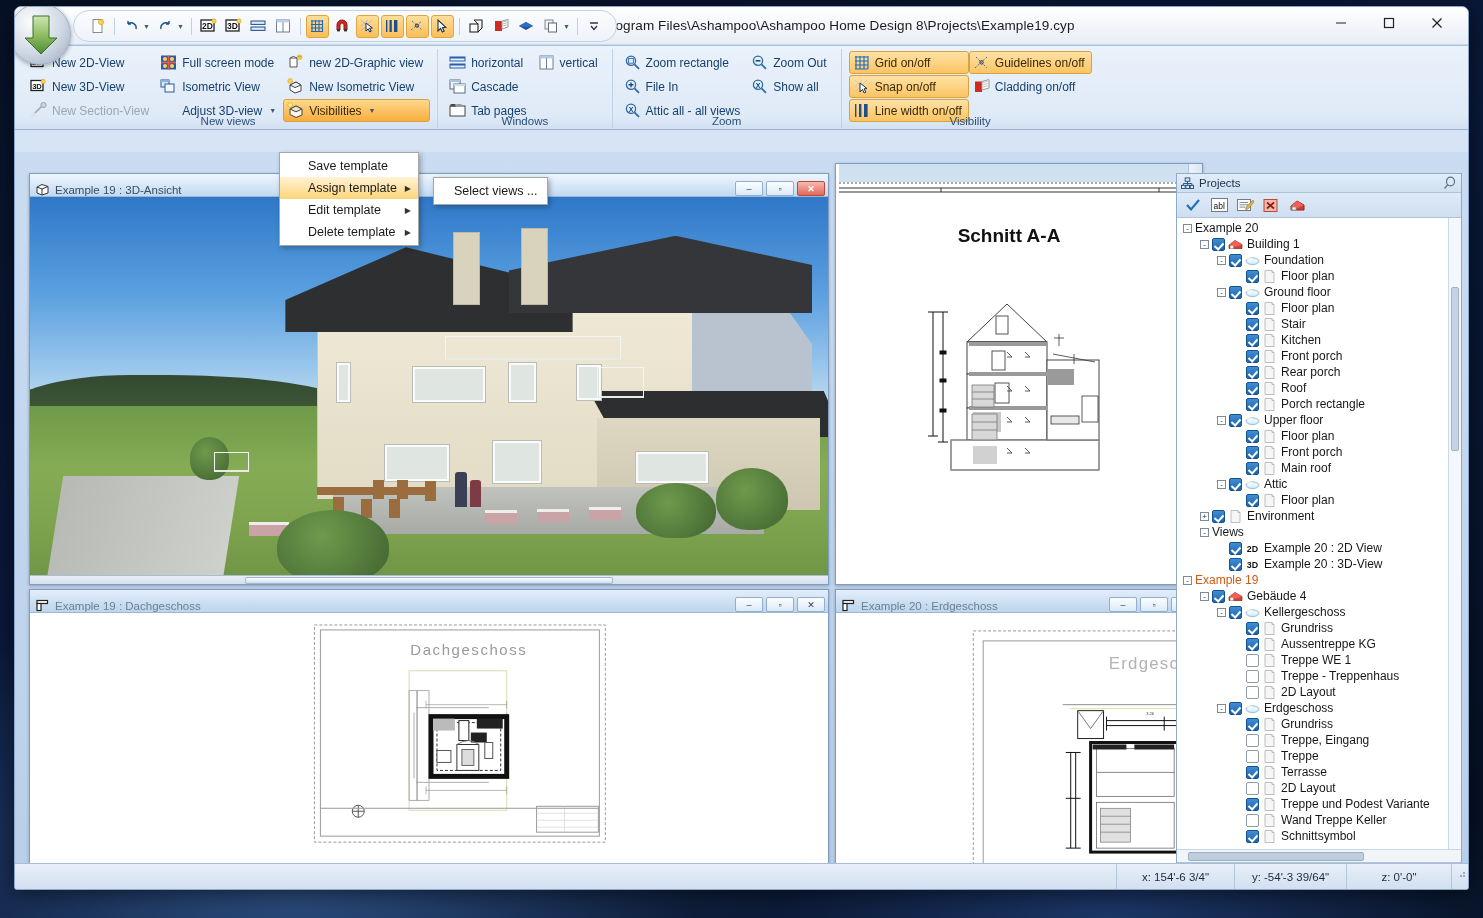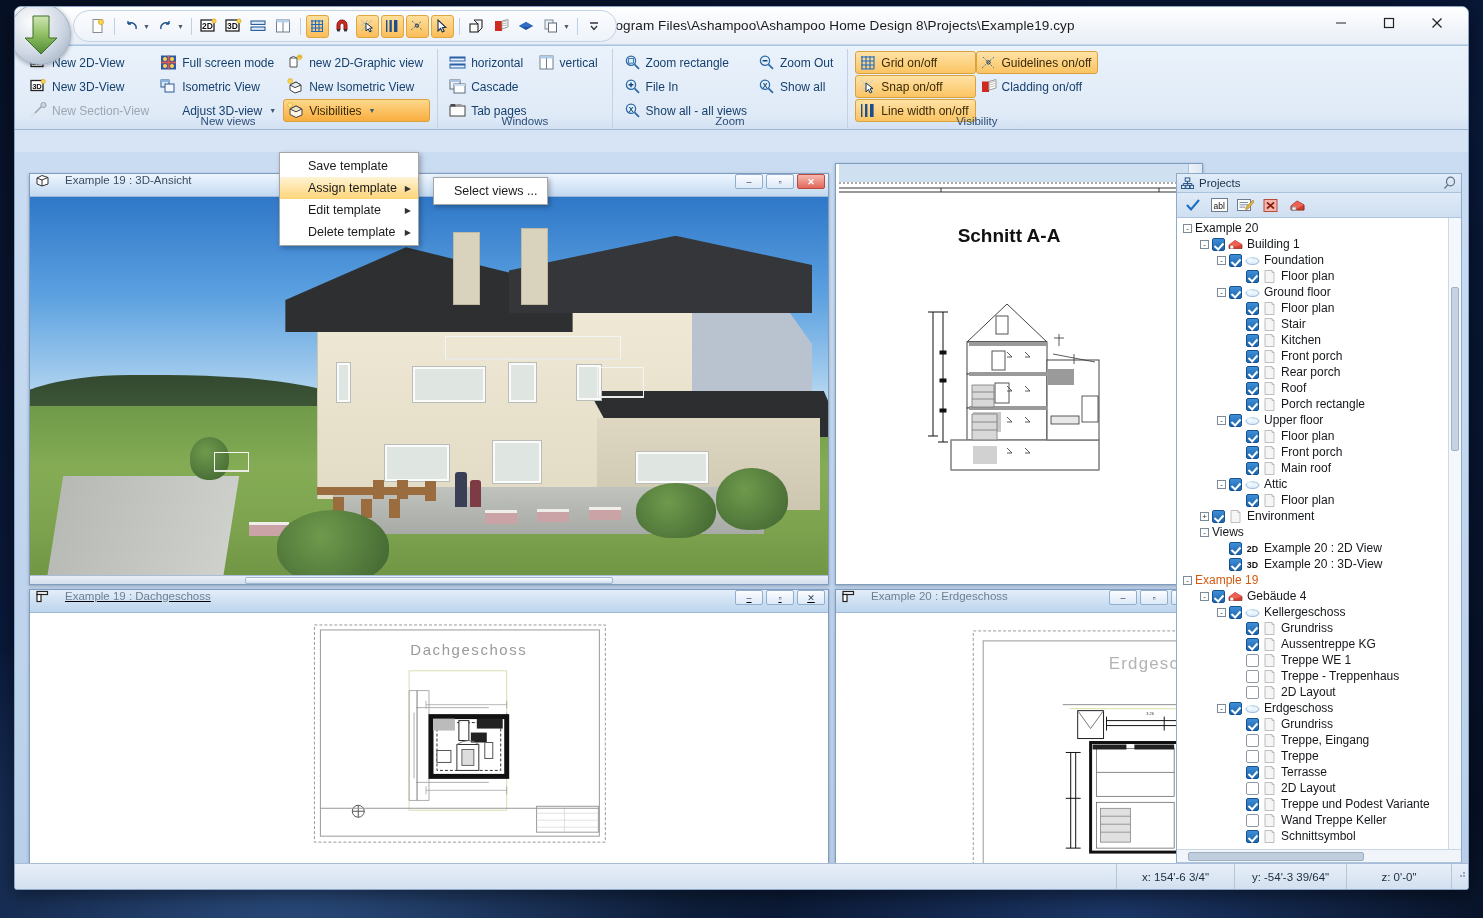--- a/index.html
+++ b/index.html
@@ -164,26 +164,25 @@
   #mdi {
     position:absolute; left:14px; top:21px; right:298px; bottom:44px;
   }
   .mdiwin {
     position:absolute; background:#f1f6fc;
     border:1px solid #7f9dc0;
     box-shadow:0 1px 3px rgba(0,0,0,.25);
     display:flex; flex-direction:column;
   }
   .mdi-title {
-    height:23px; flex:0 0 23px; display:flex; align-items:flex-start;
+    height:23px; flex:0 0 23px; display:flex; align-items:flex-end;
     padding:0 3px 0 6px;
     background:linear-gradient(#e4eefa,#cbdef1 60%,#bdd5ee);
     border-bottom:1px solid #9cb8d6;
     font-size:11.5px;
-    gap:10px;
   }
   .mdi-title.active {
     background:linear-gradient(#eef6ff,#d4e5f7 60%,#c2d9f0);
     color:#2b3f57;
   }
   .mdi-title .t { margin-left:6px; color:#6e7f91; }
   .mdi-title.active .t { color:#3a4d63; }
   .mdi-btns { margin-left:auto; display:flex; gap:3px; }
   .mdibtn {
     width:28px; height:15px; display:flex; align-items:center; justify-content:center;
@@ -742,21 +741,21 @@
               <span>File In</span>
             </div>
             <div class="ritem">
               <span style="display: flex;">
                 <svg class="ico" viewBox="0 0 17 17">
                   <circle cx="7" cy="6.8" r="4.6" fill="#dff0fb" stroke="#2e6aa8" stroke-width="1.3"></circle>
                   <line x1="10.5" y1="10.3" x2="15" y2="14.8" stroke="#2e6aa8" stroke-width="1.8"></line>
                   <text x="7" y="9.6" font-size="7" font-weight="bold" text-anchor="middle" font-family="Liberation Sans,sans-serif" fill="#17456f">X</text>
                 </svg>
               </span>
-              <span>Show all - all views</span>
+              <span>Attic all - all views</span>
             </div>
           </div>
           <div class="rcol">
             <div class="ritem">
               <span style="display: flex;">
                 <svg class="ico" viewBox="0 0 17 17">
                   <circle cx="7" cy="6.8" r="4.6" fill="#dff0fb" stroke="#2e6aa8" stroke-width="1.3"></circle>
                   <line x1="10.5" y1="10.3" x2="15" y2="14.8" stroke="#2e6aa8" stroke-width="1.8"></line>
                   <line x1="4.6" y1="6.8" x2="9.4" y2="6.8" stroke="#17456f" stroke-width="1.4"></line>
                 </svg>
@@ -1025,21 +1024,21 @@
               </g>
               <rect x="112" y="276" width="148" height="30" fill="none" stroke="#999"></rect>
             </svg>
           </div>
           <div class="vscroll">
             <div class="thumb"></div>
           </div>
         </div>
       </div>
 
-      <div class="mdiwin" style="left:0; top:416px; width:800px; height:292px;text-decoration:underline;">
+      <div class="mdiwin" style="left:0; top:416px; width:800px; height:292px;">
         <div class="mdi-title">
           <svg width="13" height="13" viewBox="0 0 13 13">
             <rect x="1" y="1.5" width="10.5" height="3" fill="#fff" stroke="#222" stroke-width="1.2"></rect>
             <rect x="1" y="4.5" width="4" height="7" fill="#fff" stroke="#222" stroke-width="1.2"></rect>
           </svg>
           <span class="t">Example 19 : Dachgeschoss</span>
           <div class="mdi-btns">
             <div class="mdibtn">–</div>
             <div class="mdibtn">▫</div>
             <div class="mdibtn">✕</div>

